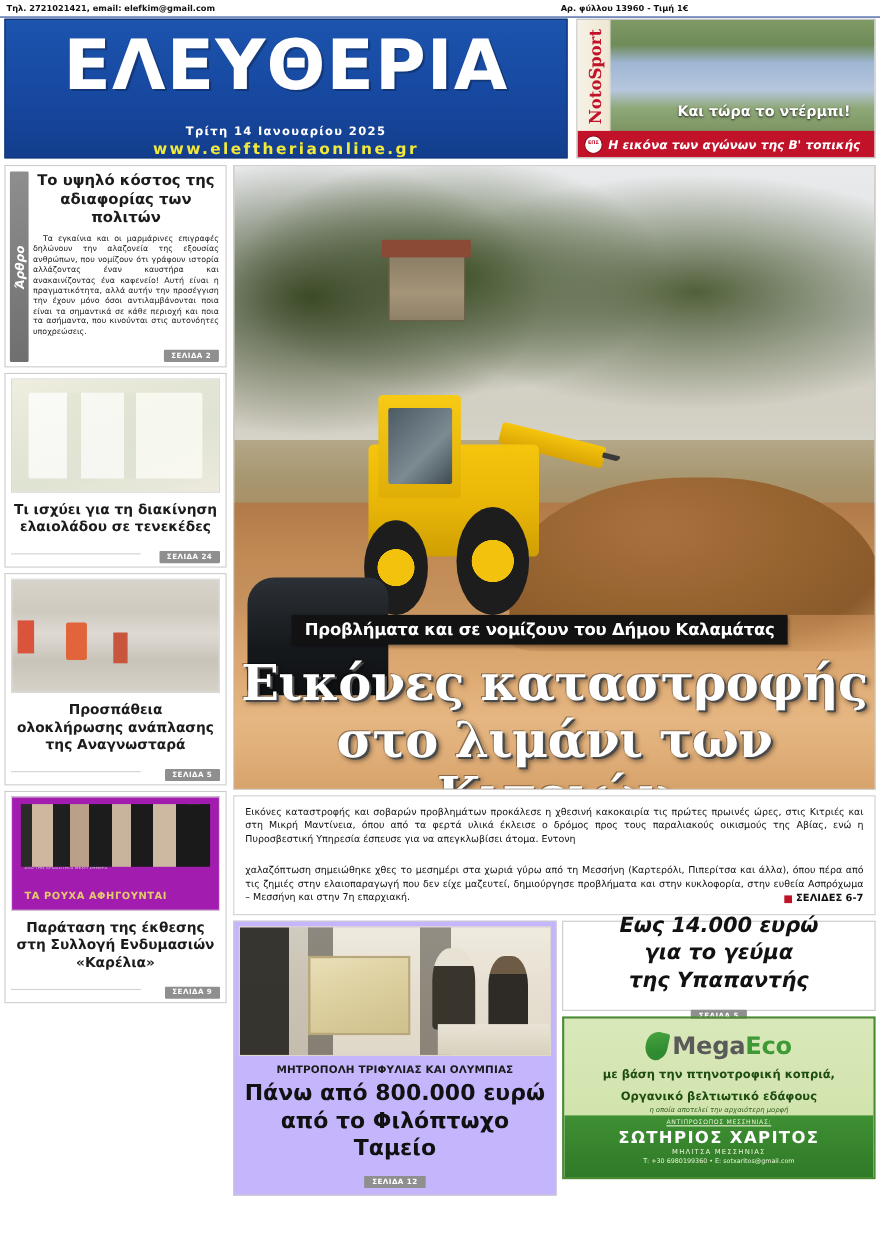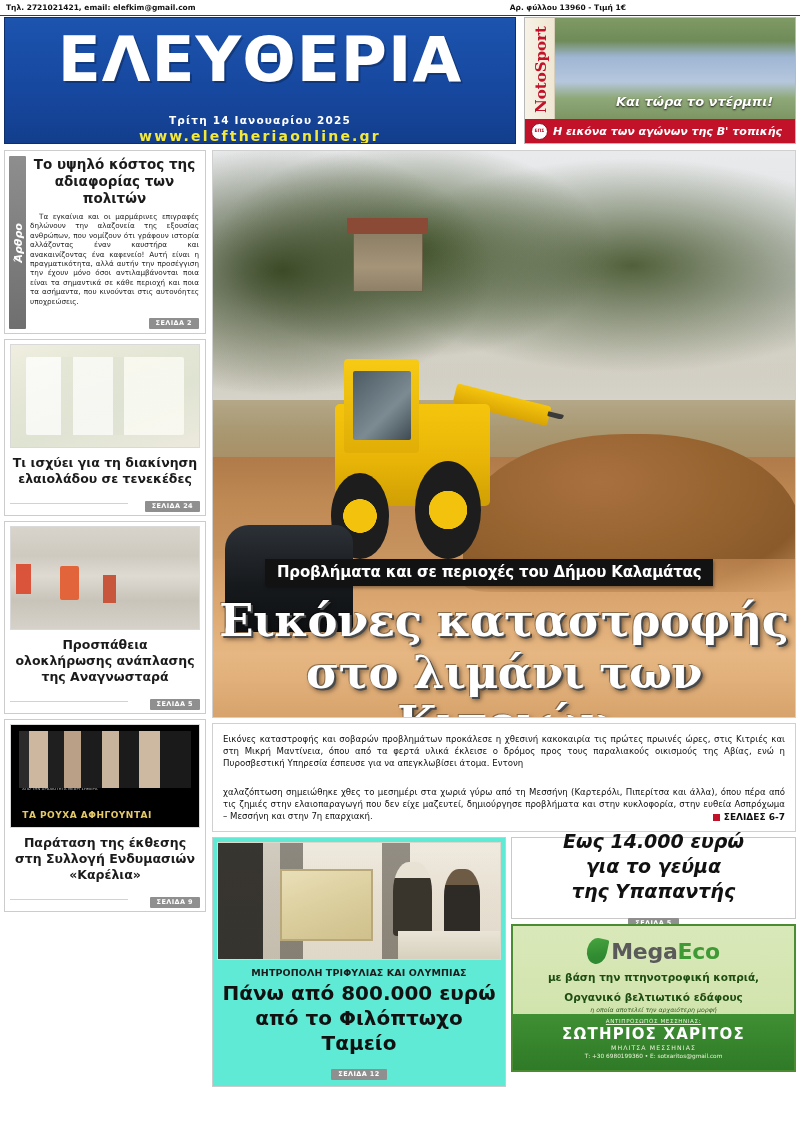--- a/index.html
+++ b/index.html
@@ -60,21 +60,21 @@
     transform:rotate(-90deg); transform-origin:center;
     font-size:15px; font-weight:bold; color:#c1122a; letter-spacing:0px;
     font-family:"DejaVu Serif", serif; white-space:nowrap;
   }
   .sport-photo {
     position:absolute; left:30px; top:0; right:0; height:103px; overflow:hidden;
     background:linear-gradient(180deg,#7f9a64 0%, #6f8b58 22%, #9fb6d4 38%, #b6c7dd 62%, #8fa878 78%, #7a9360 100%);
   }
   .sp-caption {
     position:absolute; left:0; bottom:12px; width:100%;
-    text-align:center; font-size:13px; font-style:italic; font-weight:bold;
+    text-align:center; font-size:13px; font-weight:bold;
     color:#fff; text-shadow:0 1px 2px rgba(0,0,0,.85);padding-left:39px;
   }
   .sport-strip {
     position:absolute; left:0; bottom:0; width:100%; height:24px;
     background:#c1122a; display:flex; align-items:center; padding-left:6px;
   }
   .sp-badge {
     width:17px;height:17px;border-radius:50%;background:#fff;
     border:1px solid #8e0c1e; flex:0 0 auto;
     display:flex;align-items:center;justify-content:center;
@@ -143,21 +143,21 @@
   .t-street:after{
     content:""; position:absolute; left:26%; top:38%; width:10%; height:34%;
     background:#e2643a; border-radius:2px;
     box-shadow: -46px -4px 0 -2px #d9543a, 40px 6px 0 -3px #c8563c;
   }
   .t-expo { background:linear-gradient(180deg,#cfd6de 0%,#e3e6ea 20%,#d6d8d4 50%,#c6c8c4 75%,#b9bcba 100%); }
   .t-expo:after{
     content:""; position:absolute; left:6%; top:40%; width:88%; height:42%;
     background:linear-gradient(90deg,rgba(90,100,125,.45) 0 14%, rgba(235,235,228,.7) 14% 46%, rgba(120,105,95,.4) 46% 60%, rgba(238,236,230,.7) 60% 100%);
   }
-  .t-poster { background:#000000;text-decoration:underline; }
+  .t-poster { background:#a21caf;text-decoration:underline; }
   .t-poster:after{
     content:""; position:absolute; left:4%; top:6%; width:92%; height:56%;
     background:linear-gradient(90deg,#2a2a2a 0 6%, #cdb79e 6% 17%, #1f1f1f 17% 26%, #b9a086 26% 36%, #1c1c1c 36% 48%, #c8b49d 48% 58%, #1b1b1b 58% 70%, #cdb9a2 70% 82%, #1a1a1a 82% 100%);
   }
   .poster-txt {
     position:absolute; left:6%; bottom:6%; color:#e4c96a;
     font-size:9px; font-weight:bold; line-height:11px; letter-spacing:.5px;
   }
   .poster-sub {
     position:absolute; left:6%; bottom:34%; color:#cfcfcf;
@@ -274,21 +274,21 @@
   }
   .lead .col { flex:1; font-size:8.6px; line-height:12.2px; color:#111; text-align:justify; }
   .lead .col.r { position:relative; }
   .lead-ref {
     display:inline-flex; align-items:center; gap:4px;
     font-size:9px; font-weight:bold; color:#111; float:right; margin-top:1px;
   }
   .lead-ref .sq { width:7px;height:7px;background:#c1122a;display:inline-block; }
 
   .bottom { position:relative; margin-top:5px; width:584px; display:flex; gap:5px; }
-  .bl { width:294px; border:1px solid #ccc; background:#5eead4; padding:4px; }
+  .bl { width:294px; border:1px solid #ccc; background:#c4b5fd; padding:4px; }
   .br { width:285px; }
 
   .church-photo {
     width:100%; height:118px; overflow:hidden; position:relative;
     background:linear-gradient(180deg,#efeadf 0%,#e7e0d2 40%,#ded6c6 100%);
     border:1px solid #ded8cc;
   }
   .cp-dark { position:absolute; left:0; top:0; width:100%; height:100%;
     background:
       linear-gradient(90deg, rgba(40,38,34,.92) 0 16%, rgba(120,112,98,.25) 16% 22%, rgba(60,56,48,.55) 22% 30%, rgba(240,234,220,.05) 30% 58%, rgba(55,50,42,.5) 58% 68%, rgba(245,240,228,.08) 68% 100%);
@@ -452,21 +452,21 @@
           <div class="hd-bucket"></div>
         </div>
         <div class="hd-body"></div>
         <div class="hd-cab"></div>
         <div class="hd-glass"></div>
         <div class="hd-wheel l"></div>
         <div class="hd-wheel r"></div>
       </div>
       <div class="hero-car"></div>
 
-      <div class="kicker">Προβλήματα και σε περιοχές του Δήμου Καλαμάτας</div>
+      <div class="kicker">Προβλήματα και σε νομίζουν του Δήμου Καλαμάτας</div>
       <div class="hl hl1">Εικόνες καταστροφής</div>
       <div class="hl hl2">στο λιμάνι των Κιτριών</div>
     </div>
 
     <div class="lead">
       <div class="col l">Εικόνες καταστροφής και σοβαρών προβλημάτων προκάλεσε η χθεσινή κακοκαιρία τις πρώτες πρωινές ώρες, στις Κιτριές και στη Μικρή Μαντίνεια, όπου από τα φερτά υλικά έκλεισε ο δρόμος προς τους παραλιακούς οικισμούς της Αβίας, ενώ η Πυροσβεστική Υπηρεσία έσπευσε για να απεγκλωβίσει άτομα. Εντονη</div>
       <div class="col r">
         <span>χαλαζόπτωση σημειώθηκε χθες το μεσημέρι στα χωριά γύρω από τη Μεσσήνη (Καρτερόλι, Πιπερίτσα και άλλα), όπου πέρα από τις ζημιές στην ελαιοπαραγωγή που δεν είχε μαζευτεί, δημιούργησε προβλήματα και στην κυκλοφορία, στην ευθεία Ασπρόχωμα – Μεσσήνη και στην 7η επαρχιακή.</span>
         <span class="lead-ref">
           <span class="sq"></span>

